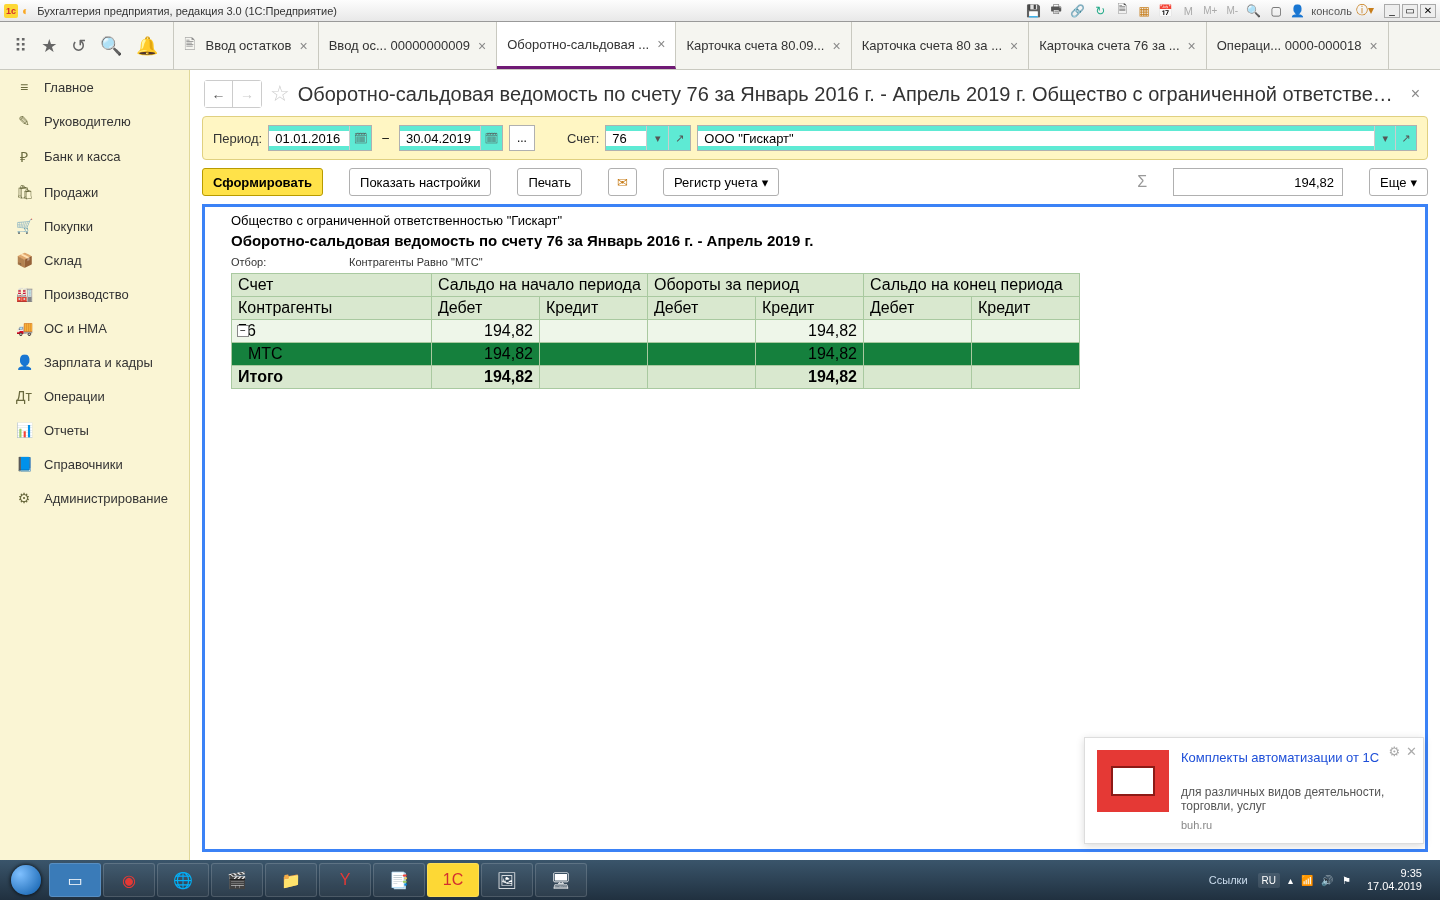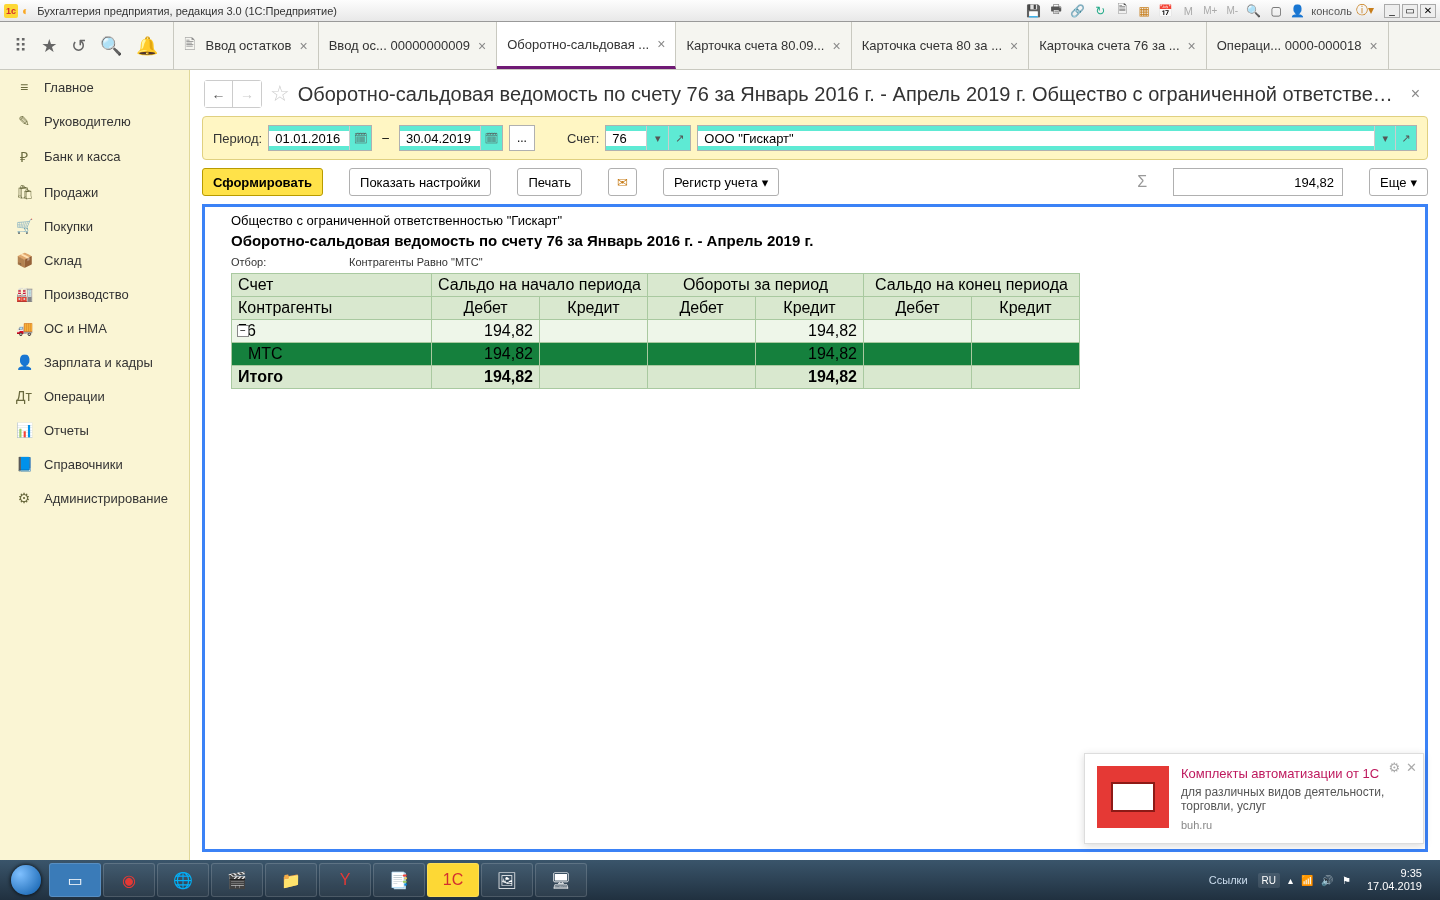--- a/index.html
+++ b/index.html
@@ -66,34 +66,34 @@
 
 .reportwrap { flex: 1; margin: 0 12px 8px; border: 3px solid #3b82f6; overflow: auto; position: relative; }
 .report { padding: 4px 0 4px 26px; }
 .report .org { font-size: 13px; padding: 2px 0; }
 .report .rtitle { font-size: 15px; font-weight: bold; padding: 2px 0 6px; }
 .report .meta { font-size: 11px; color: #333; display: flex; gap: 18px; padding: 1px 0; }
 .report .meta .mk { width: 100px; }
 
 table.rtable { border-collapse: collapse; margin-top: 4px; }
 table.rtable th, table.rtable td { border: 1px solid #a9c9a0; font-size: 16px; padding: 2px 6px; }
-table.rtable th { background: #d9e8cf; font-weight: normal; text-align: center; }
+table.rtable th { background: #d9e8cf; font-weight: normal; text-align: left; }
 table.rtable th.acc { text-align: left; }
 table.rtable td.num { text-align: right; }
 table.rtable tr.datarow td { background: #eef6e9; }
 table.rtable tr.subrow td { background: #15803d; }
 table.rtable tr.total td { background: #d9e8cf; font-weight: bold; }
 .treebtn { position: absolute; left: 6px; width: 12px; height: 12px; border: 1px solid #888; font-size: 10px; line-height: 10px; text-align: center; background: #fff; }
 
 
 .notif { position: absolute; right: 16px; bottom: 56px; width: 340px; background: #fff; border: 1px solid #ddd; box-shadow: 0 2px 8px rgba(0,0,0,.15); padding: 12px; display: flex; gap: 12px; }
 .notif .nimg { width: 72px; height: 62px; background: #e53935; display: flex; align-items: center; justify-content: center; }
 .notif .nimg .laptop { width: 44px; height: 30px; background: #fff; border: 2px solid #8d1a16; position: relative; }
 .notif .ntxt { flex: 1; font-size: 12px; color: #555; }
-.notif .ntitle { color: #be185d; font-size: 13px; margin-bottom: 4px; }
+.notif .ntitle { color: #1d4ed8; font-size: 13px; margin-bottom: 20px; }
 .notif .nsrc { color: #888; font-size: 11px; margin-top: 6px; }
 .notif .nctl { position: absolute; top: 6px; right: 6px; display: flex; gap: 6px; color: #aaa; font-size: 13px; }
 
 
 .taskbar { position: absolute; bottom: 0; left: 0; right: 0; height: 40px; background: linear-gradient(#3a556b,#20303f); display: flex; align-items: center; padding: 0 4px; }
 .taskbar .start { width: 44px; height: 36px; border-radius: 4px; display: flex; align-items: center; justify-content: center; }
 .taskbar .start .orb { width: 30px; height: 30px; border-radius: 50%; background: radial-gradient(circle at 30% 30%, #7fc0ff, #0a5aa8); box-shadow: 0 0 4px #000; }
 .taskbar .tbtn { width: 52px; height: 34px; margin: 0 1px; border: 1px solid rgba(255,255,255,.15); border-radius: 3px; display: flex; align-items: center; justify-content: center; color: #fff; font-size: 16px; background: rgba(255,255,255,.05); }
 .taskbar .spacer { flex: 1; }
 .taskbar .tray { display: flex; align-items: center; gap: 8px; color: #fff; font-size: 10px; padding-right: 6px; }

